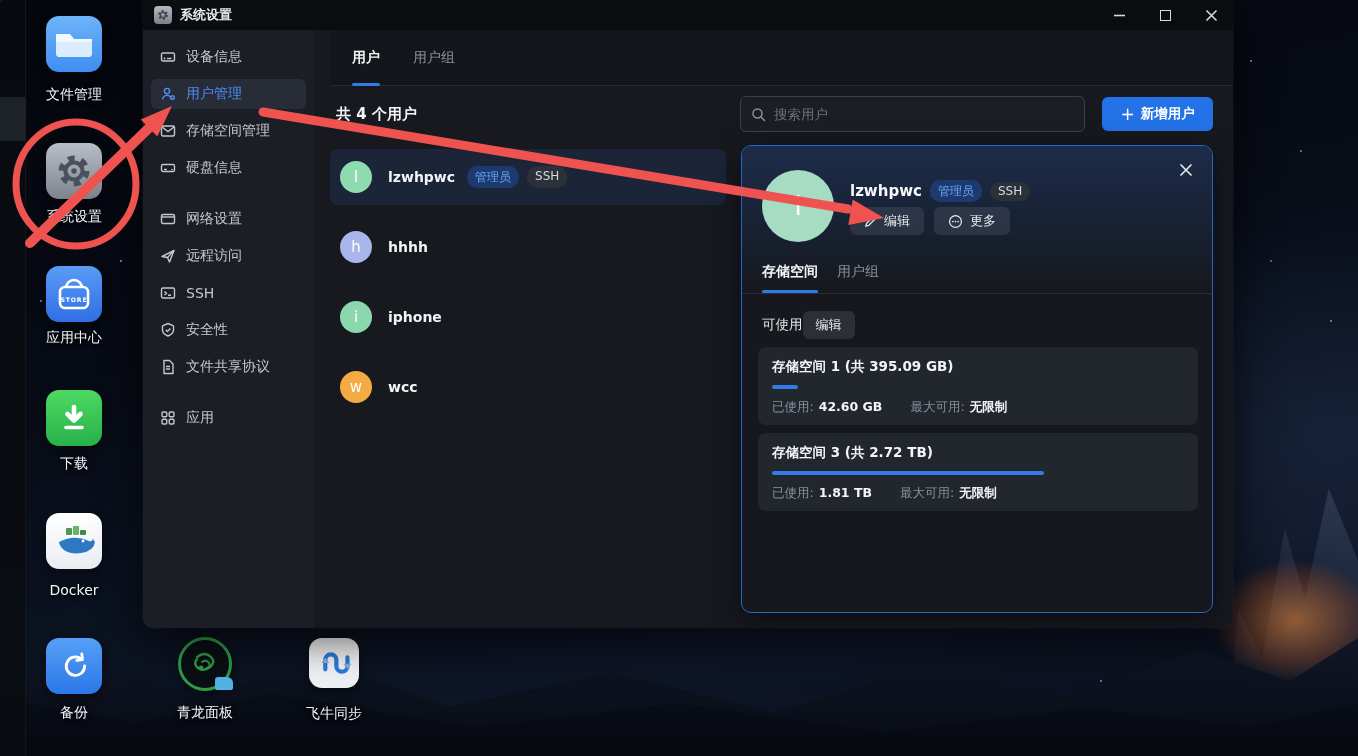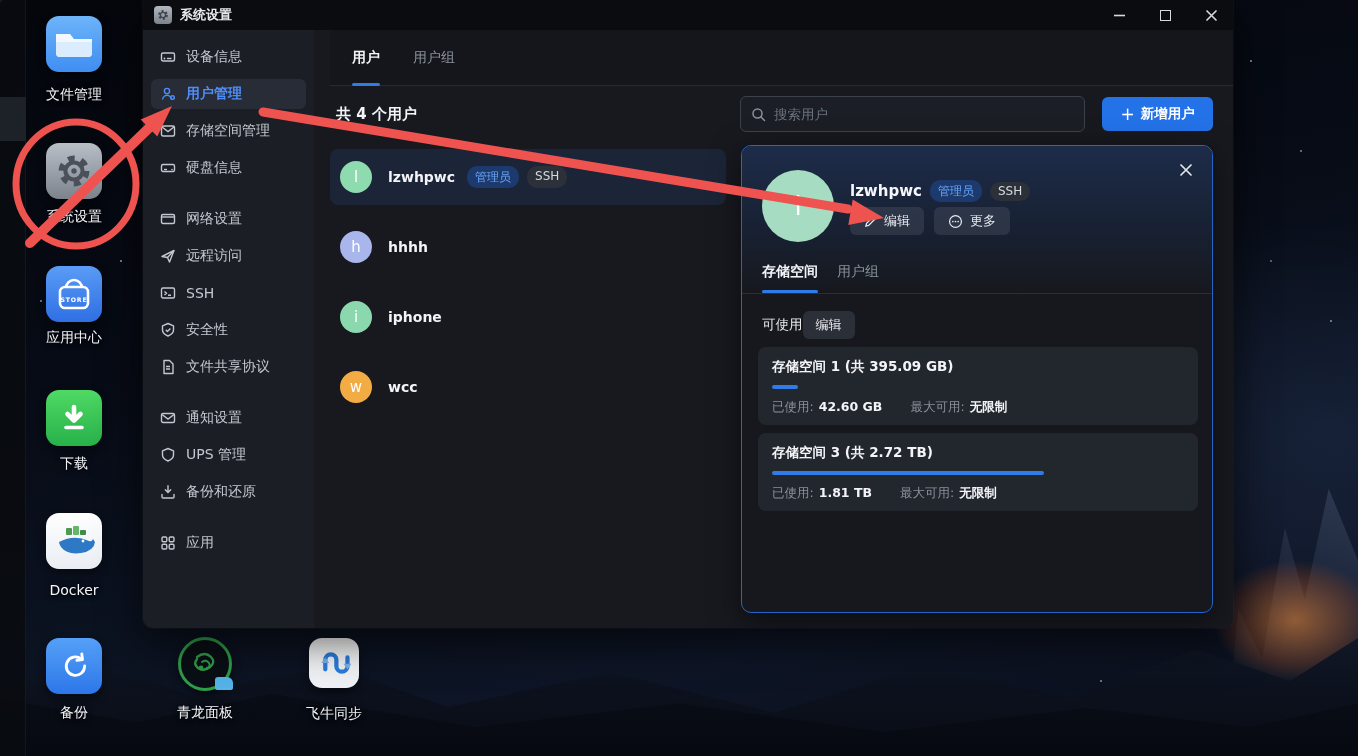--- a/index.html
+++ b/index.html
@@ -62,21 +62,21 @@
   .wc-max-box { width:11px; height:11px; border:1.5px solid #d6dae0; }
 
   .window-body { display:flex; height:598px; }
 
   
   .menu { width:171px; background:#1b1e24; padding:12px 8px 0 8px; flex-shrink:0; }
   .menu-group { margin-bottom:21px; }
   .menu-item { display:flex; align-items:center; gap:10px; height:30px; padding:0 9px; margin-bottom:7px;
     border-radius:6px; color:#c3c8d0; font-size:14px; cursor:default; white-space:nowrap; }
   .menu-item svg { flex-shrink:0; }
-  .menu-item.active { background:#272c36; color:#4f8df9; font-weight:700; }
+  .menu-item.active { background:#272c36; color:#4f8df9; font-weight:400; }
 
   
   .content { position:relative; flex:1; background:#17191f; }
   .tabstrip { position:absolute; left:16px; top:0; right:0; height:56px; background:#14161b;
     border-bottom:1px solid #262a31; display:flex; align-items:center; padding-left:22px; gap:33px; }
   .tab { position:relative; font-size:14px; color:#8b929c; height:56px; display:flex; align-items:center; cursor:default; }
   .tab.active { color:#f2f4f7; font-weight:700; }
   .tab.active::after { content:""; position:absolute; left:0; right:0; bottom:0; height:3px; background:#2f7ce8; border-radius:2px; }
 
   .count-label { position:absolute; left:22px; top:75px; color:#f2f4f7; font-size:15px; font-weight:700; }
@@ -320,42 +320,20 @@
           <svg width="16" height="16" viewBox="0 0 16 16" fill="none" stroke="currentColor" stroke-width="1.4" stroke-linejoin="round">
                 <path d="M4 1.5 h5.5 L13 5 v9.5 H4 Z"></path>
                 <path d="M6 7.5 h4 M6 10 h4"></path>
               </svg>
           <span>文件共享协议</span>
         </div>
       </div>
       <div class="menu-group">
         <div class="menu-item">
           <svg width="16" height="16" viewBox="0 0 16 16" fill="none" stroke="currentColor" stroke-width="1.4">
-                <rect x="1.5" y="3.5" width="13" height="9" rx="1.5"></rect>
-                <path d="M2 4.5 l6 4.5 l6 -4.5"></path>
-              </svg>
-          <span>通知设置</span>
-        </div>
-        <div class="menu-item">
-          <svg width="16" height="16" viewBox="0 0 16 16" fill="none" stroke="currentColor" stroke-width="1.4" stroke-linejoin="round">
-                <path d="M8 1.5 L13.5 3.8 V8 c0 3.3 -2.6 4.7 -5.5 6 C5.1 12.7 2.5 11.3 2.5 8 V3.8 Z"></path>
-              </svg>
-          <span>UPS 管理</span>
-        </div>
-        <div class="menu-item">
-          <svg width="16" height="16" viewBox="0 0 16 16" fill="none" stroke="currentColor" stroke-width="1.4" stroke-linecap="round">
-                <path d="M8 1.8 v6.5 M5.3 5.8 L8 8.5 L10.7 5.8"></path>
-                <path d="M2 10.5 v2.5 a1 1 0 0 0 1 1 h10 a1 1 0 0 0 1 -1 v-2.5"></path>
-              </svg>
-          <span>备份和还原</span>
-        </div>
-      </div>
-      <div class="menu-group">
-        <div class="menu-item">
-          <svg width="16" height="16" viewBox="0 0 16 16" fill="none" stroke="currentColor" stroke-width="1.4">
                 <rect x="2" y="2" width="4.8" height="4.8" rx="1.2"></rect>
                 <rect x="9.2" y="2" width="4.8" height="4.8" rx="1.2"></rect>
                 <rect x="2" y="9.2" width="4.8" height="4.8" rx="1.2"></rect>
                 <rect x="9.2" y="9.2" width="4.8" height="4.8" rx="1.2"></rect>
               </svg>
           <span>应用</span>
         </div>
       </div>
     </div>
 

